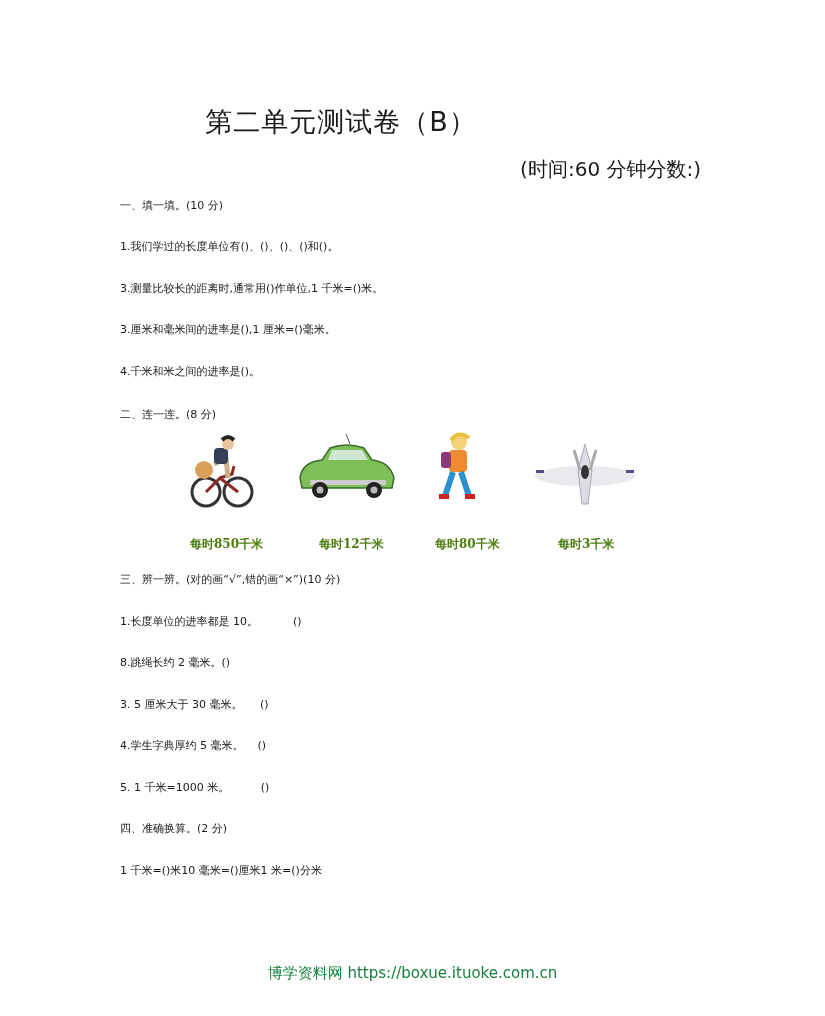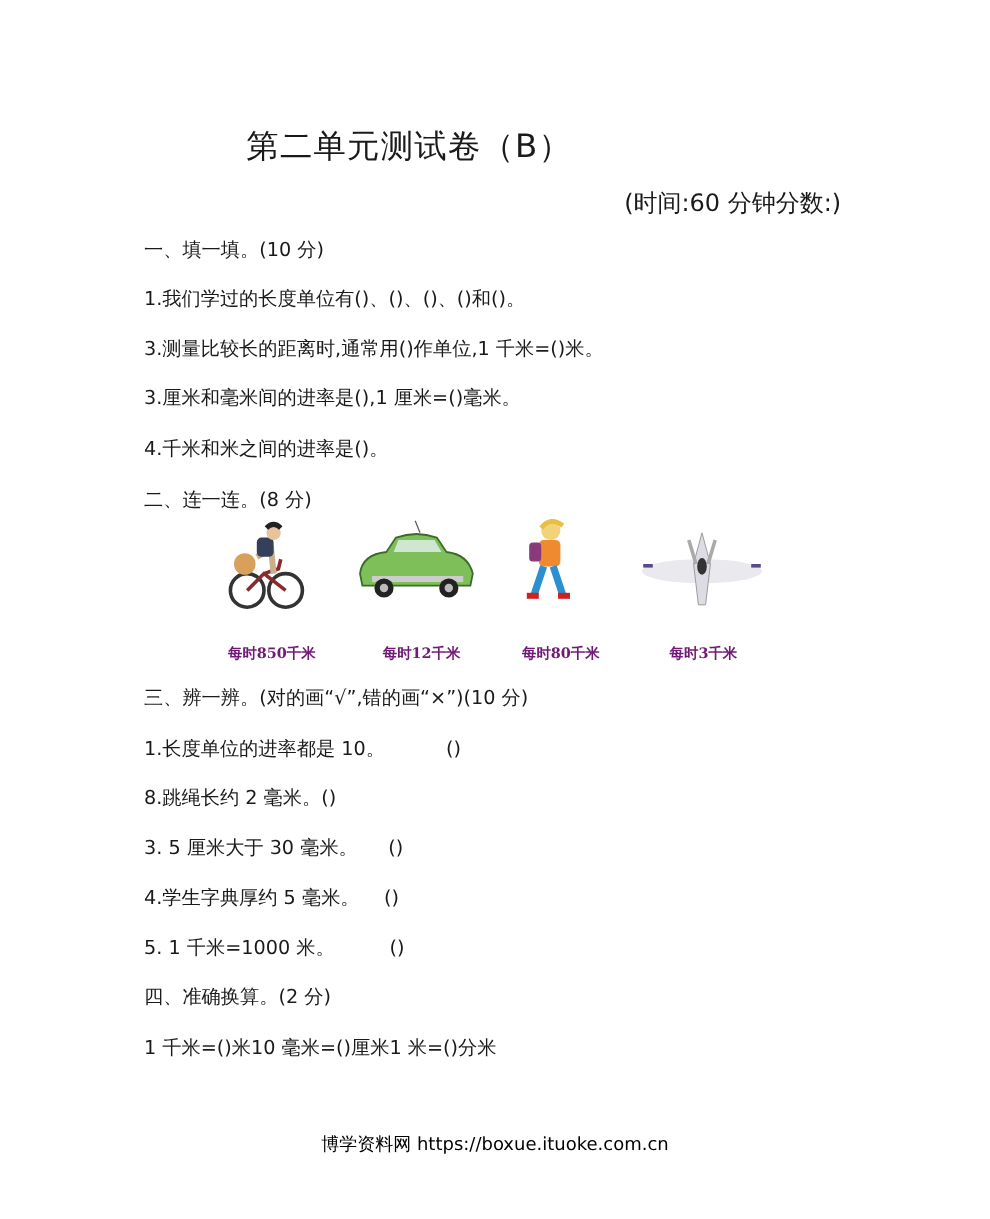--- a/index.html
+++ b/index.html
@@ -9,32 +9,32 @@
     color: #1a1a1a;
   }
   .title {
     position: absolute; left: 0; width: 682px; top: 104px;
     text-align: center; font-size: 27px; letter-spacing: 1px;
   }
   .subtitle {
     position: absolute; right: 124px; top: 156px; font-size: 20px;
   }
   .line {
-    position: absolute; left: 120px; font-size: 16px; white-space: pre;
+    position: absolute; left: 120px; font-size: 11px; white-space: pre;
   }
   .pics { position: absolute; left: 0; top: 430px; width: 825px; height: 130px; }
   .pic { position: absolute; top: 0; width: 110px; height: 80px; }
   .pic svg { width: 100%; height: 100%; }
   .speed {
     position: absolute; top: 106px; font-family: "DejaVu Serif", "Liberation Serif", serif;
-    font-size: 12px; font-weight: bold; color: #701a75; white-space: nowrap;
+    font-size: 12px; font-weight: bold; color: #4d7c0f; white-space: nowrap;
   }
   .footer {
-    position: absolute; left: 0; width: 825px; top: 944px;
-    text-align: center; font-size: 15px; color: #000000;
+    position: absolute; left: 0; width: 825px; top: 964px;
+    text-align: center; font-size: 15px; color: #15803d;
   }
 </style>
 </head>
 <body>
 
 <div class="title">第二单元测试卷（B）</div>
 <div class="subtitle">(时间:60 分钟分数:)</div>
 
 <div class="line" style="top:198px">一、填一填。(10 分)</div>
 <div class="line" style="top:239px">1.我们学过的长度单位有()、()、()、()和()。</div>

